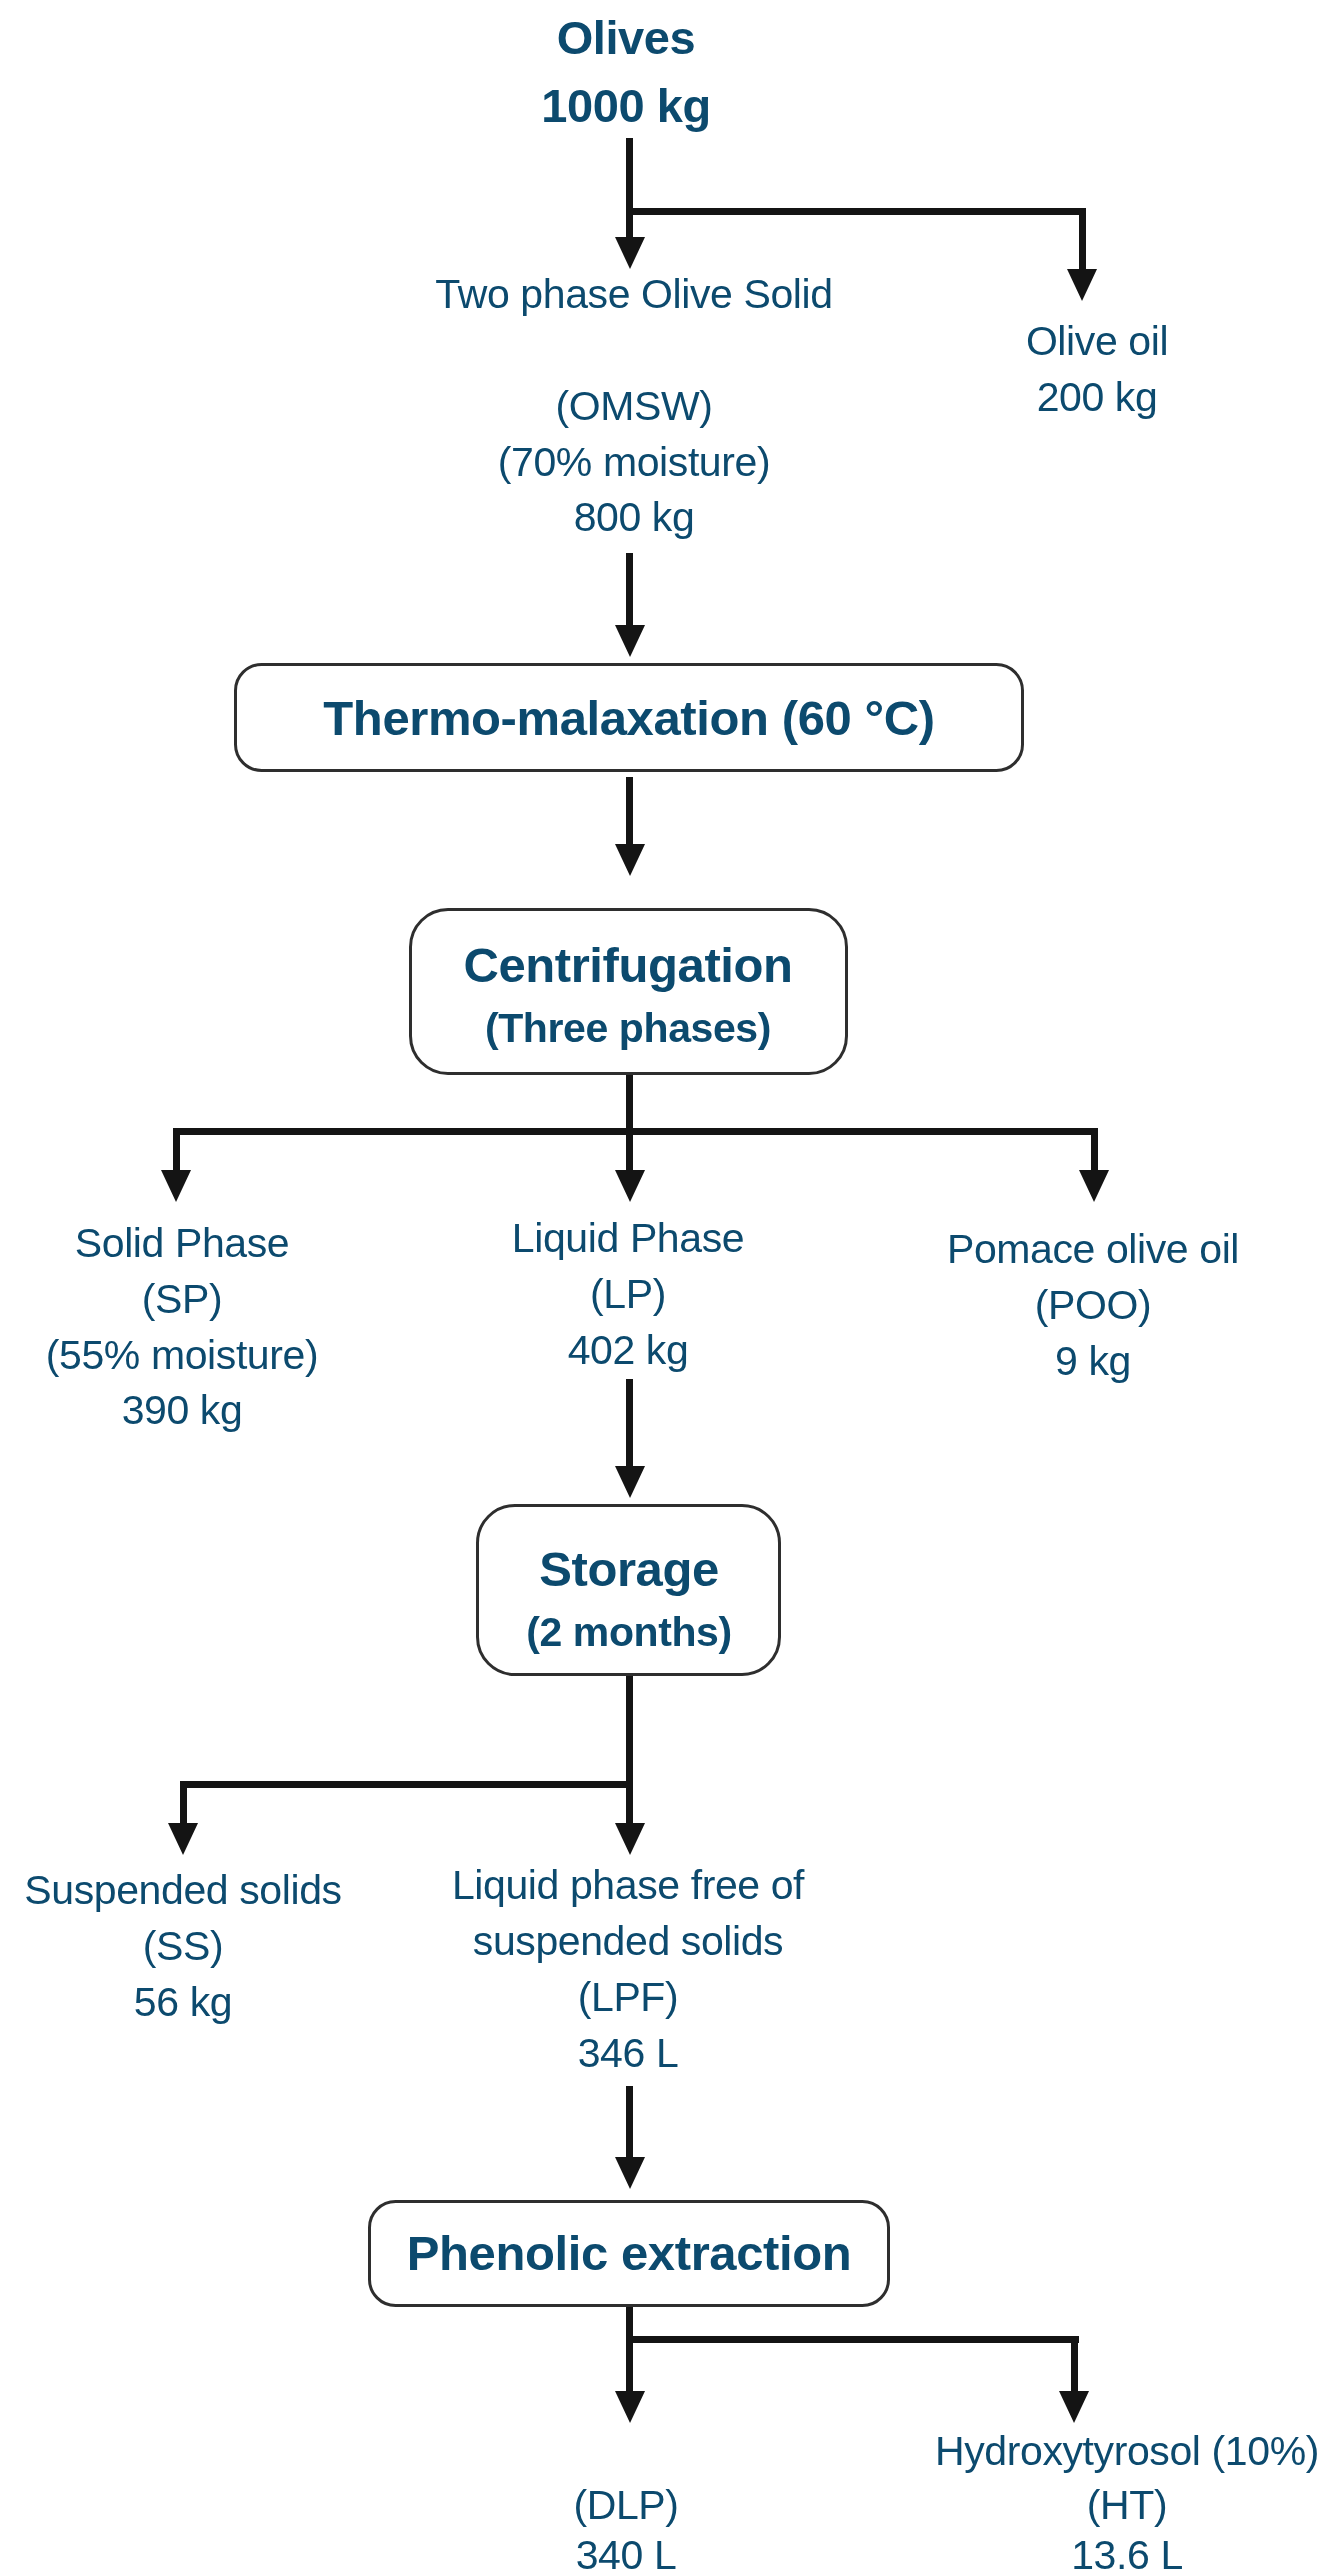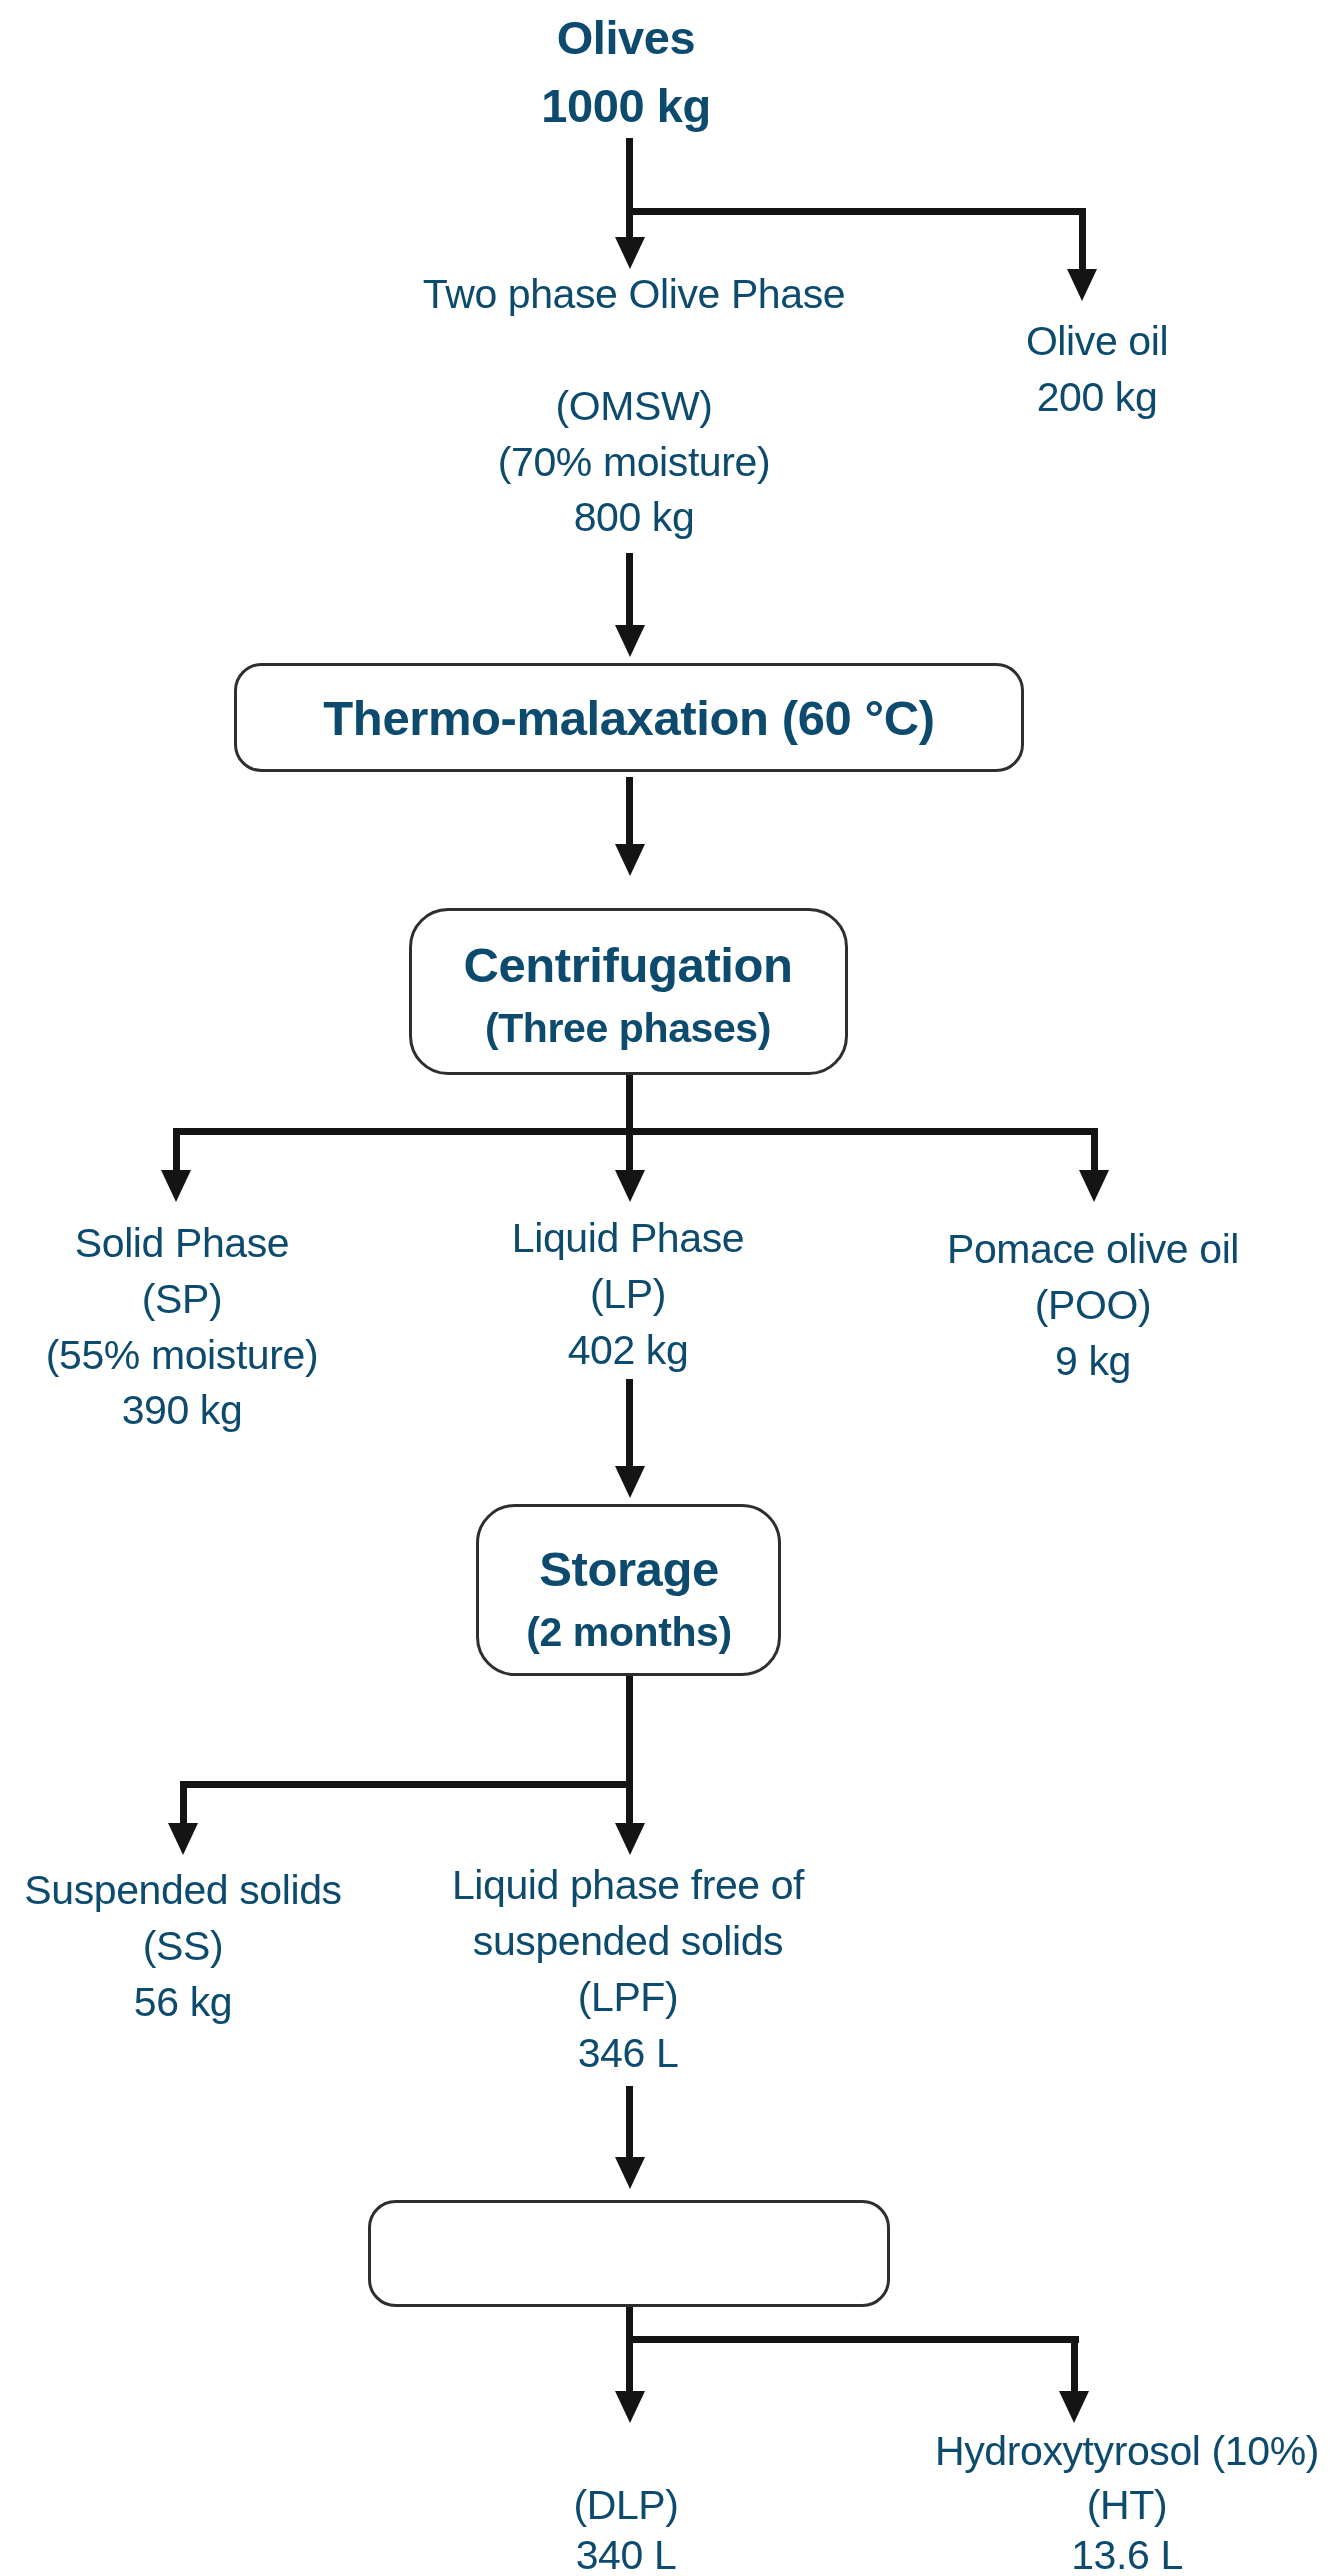--- a/index.html
+++ b/index.html
@@ -53,21 +53,21 @@
 
   <div class="tl t58b" style="left:626px; top:37px;">Olives</div>
   <div class="tl t58b" style="left:626px; top:105px;">1000 kg</div>
 
   <div class="vline" style="left:626px; top:138px; height:102px;"></div>
   <div class="hline" style="left:626px; top:208px; width:460px;"></div>
   <div class="ah-down" style="left:615px; top:237px;"></div>
   <div class="vline" style="left:1079px; top:208px; height:63px;"></div>
   <div class="ah-down" style="left:1067px; top:269px;"></div>
 
-  <div class="tl t50" style="left:634px; top:294px;">Two phase Olive Phase</div>
+  <div class="tl t50" style="left:634px; top:294px;">Two phase Olive Solid</div>
   <div class="tl t50" style="left:634px; top:406px;">(OMSW)</div>
   <div class="tl t50" style="left:634px; top:462px;">(70% moisture)</div>
   <div class="tl t50" style="left:634px; top:517px;">800 kg</div>
 
   <div class="tl t50" style="left:1097px; top:341px;">Olive oil</div>
   <div class="tl t50" style="left:1097px; top:397px;">200 kg</div>
 
   <div class="vline" style="left:626px; top:553px; height:73px;"></div>
   <div class="ah-down" style="left:615px; top:625px;"></div>
 
@@ -121,20 +121,21 @@
 
   <div class="tl t50" style="left:628px; top:1885px;">Liquid phase free of</div>
   <div class="tl t50" style="left:628px; top:1941px;">suspended solids</div>
   <div class="tl t50" style="left:628px; top:1997px;">(LPF)</div>
   <div class="tl t50" style="left:628px; top:2053px;">346 L</div>
 
   <div class="vline" style="left:626px; top:2086px; height:73px;"></div>
   <div class="ah-down" style="left:615px; top:2157px;"></div>
 
   <div class="pbox" style="left:368px; top:2200px; width:522px; height:107px;"></div>
+  <div class="tl t60b" style="left:629px; top:2253px;">Phenolic extraction</div>
 
   <div class="vline" style="left:626px; top:2307px; height:86px;"></div>
   <div class="hline" style="left:626px; top:2336px; width:453px;"></div>
   <div class="vline" style="left:1071px; top:2336px; height:57px;"></div>
   <div class="ah-down" style="left:615px; top:2391px;"></div>
   <div class="ah-down" style="left:1059px; top:2391px;"></div>
 
   <div class="tl t50" style="left:626px; top:2505px;">(DLP)</div>
   <div class="tl t50" style="left:626px; top:2555px;">340 L</div>
 

